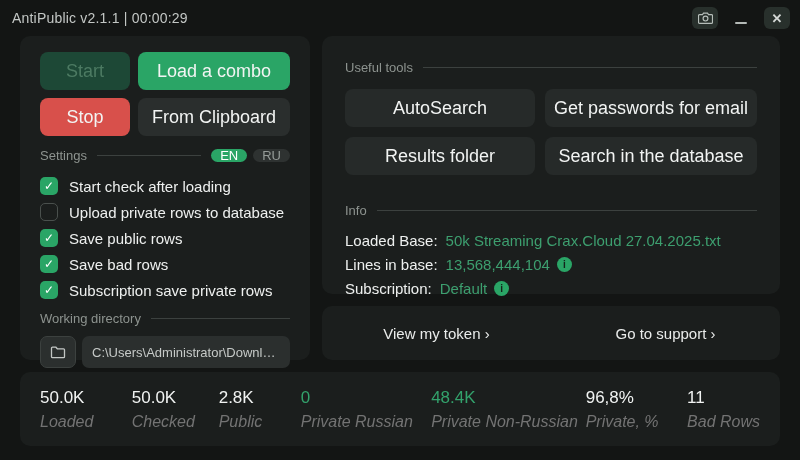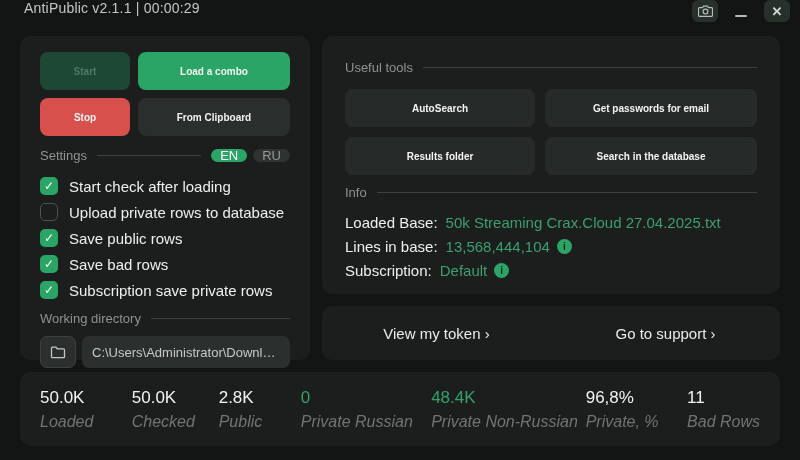--- a/index.html
+++ b/index.html
@@ -2,40 +2,40 @@
 <html><head>
 <meta charset="utf-8">
 <style>
   * { margin:0; padding:0; box-sizing:border-box; }
   html,body { background:#131514; }
   body { font-family:"Liberation Sans", sans-serif; }
   .window { position:relative; width:800px; height:460px; background:#131514; overflow:hidden; }
 
   
   .titlebar { position:absolute; top:0; left:0; width:100%; height:36px;
-    display:flex; align-items:flex-start; padding:0 10px 0 24px; }
+    display:flex; align-items:center; padding:0 10px 0 12px; }
   .title { color:#c3c7c5; font-size:14px; letter-spacing:.2px; }
   .tb-controls { margin-left:auto; display:flex; align-items:center; gap:10px; }
   .tb-btn { width:26px; height:22px; border-radius:6px; background:#28302c;
     display:flex; align-items:center; justify-content:center; cursor:pointer; }
   .tb-btn.flat { background:transparent; }
   .min-bar { width:12px; height:2px; background:#b4bab7; margin-top:10px; border-radius:1px; }
   .close-x { color:#d4d8d6; font-size:13px; font-weight:bold; line-height:1; }
 
   
   .panel { position:absolute; background:#1b1e1d; border-radius:10px; }
   .left-panel  { left:20px;  top:36px; width:290px; height:324px; padding:16px 20px; }
   .right-top   { left:322px; top:36px; width:458px; height:258px; padding:16px 23px 0 23px; }
   .right-bottom{ left:322px; top:306px; width:458px; height:54px; display:flex; align-items:center; }
   .stats-bar   { left:20px;  top:372px; width:760px; height:74px; display:flex; align-items:center; padding:0 20px; }
 
   
   .btn-grid { display:grid; grid-template-columns:90px 1fr; grid-auto-rows:38px; gap:8px; }
-  .btn { border:none; border-radius:8px; font-family:inherit; font-size:10px; cursor:pointer;
-    display:flex; align-items:center; justify-content:center; color:#f2f4f3;font-weight:bold; }
+  .btn { border:none; border-radius:8px; font-family:inherit; font-size:18px; cursor:pointer;
+    display:flex; align-items:center; justify-content:center; color:#f2f4f3; }
   .btn-start { background:#1d4836; color:#4c7a62; }
   .btn-green { background:#2aa566; }
   .btn-red   { background:#d8504b; }
   .btn-dark  { background:#2a2e2d; }
 
   
   .sec-row { display:flex; align-items:center; margin-top:12px; }
   .sec-label { color:#8d938f; font-size:13px; white-space:nowrap; }
   .sec-line { flex:1; height:1px; background:#3c413f; margin:0 10px; }
   .pill { font-size:13px; border-radius:8px; padding:0 9px; cursor:pointer; line-height:1; }
@@ -168,21 +168,21 @@
       <span class="sec-line" style="margin-right:0;"></span>
     </div>
 
     <div class="tools-grid">
       <button class="btn tool-btn">AutoSearch</button>
       <button class="btn tool-btn">Get passwords for email</button>
       <button class="btn tool-btn">Results folder</button>
       <button class="btn tool-btn">Search in the database</button>
     </div>
 
-    <div class="sec-row" style="margin-top:10px;">
+    <div class="sec-row" style="margin-top:28px;">
       <span class="sec-label">Info</span>
       <span class="sec-line" style="margin-right:0;"></span>
     </div>
 
     <div class="info-rows">
       <div class="info-row">
         <span class="info-label">Loaded Base:</span>
         <span class="info-value">50k Streaming Crax.Cloud 27.04.2025.txt</span>
       </div>
       <div class="info-row">

